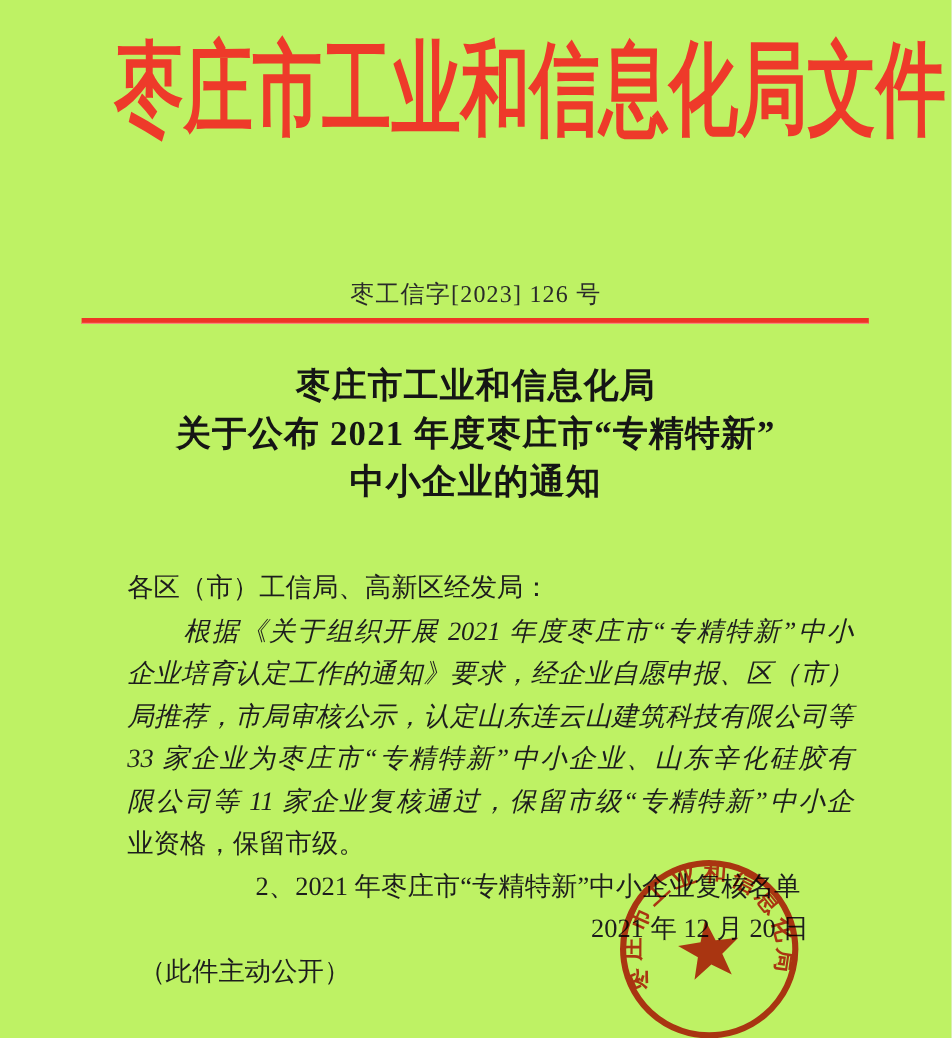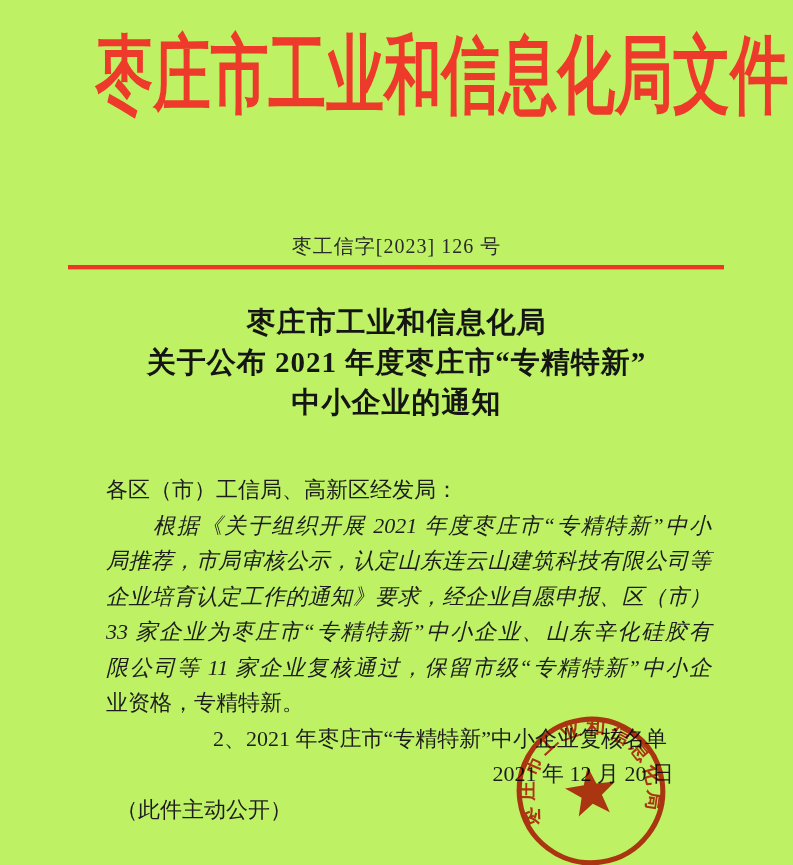--- a/index.html
+++ b/index.html
@@ -119,25 +119,25 @@
 
   <div class="title-block">
     <div>枣庄市工业和信息化局</div>
     <div>关于公布 2021 年度枣庄市“专精特新”</div>
     <div>中小企业的通知</div>
   </div>
 
   <div class="body-block">
     <div class="line">各区（市）工信局、高新区经发局：</div>
     <div class="fill indent-2">根据《关于组织开展 2021 年度枣庄市“专精特新”中小</div>
+    <div class="fill">企业培育认定工作的通知》要求，经企业自愿申报、区（市）</div>
     <div class="fill">局推荐，市局审核公示，认定山东连云山建筑科技有限公司等</div>
-    <div class="fill">企业培育认定工作的通知》要求，经企业自愿申报、区（市）</div>
     <div class="fill">33 家企业为枣庄市“专精特新”中小企业、山东辛化硅胶有</div>
     <div class="fill">限公司等 11 家企业复核通过，保留市级“专精特新”中小企</div>
-    <div class="line">业资格，专精特新。</div>
+    <div class="line">业资格，保留市级。</div>
     <div class="line attach-2">2、2021 年枣庄市“专精特新”中小企业复核名单</div>
     <div class="line date-line">2021 年 12 月 20 日</div>
     <div class="line disclosure">（此件主动公开）</div>
   </div>
 
   <svg class="seal" viewBox="0 0 160 160" xmlns="http://www.w3.org/2000/svg">
     <g transform="rotate(-8 80 80)">
       <circle cx="80" cy="80" r="70" fill="none" stroke="#e12717" stroke-width="5"></circle>
       <path d="M80,56 L86.2,73.5 L104.7,74 L90,85.2 L95.3,103 L80,92.5 L64.7,103 L70,85.2 L55.3,74 L73.8,73.5 Z" fill="#e12717"></path>
       <path id="sealArc" d="M 29.2 103.7 A 56 56 0 1 1 130.8 103.7" fill="none"></path>

